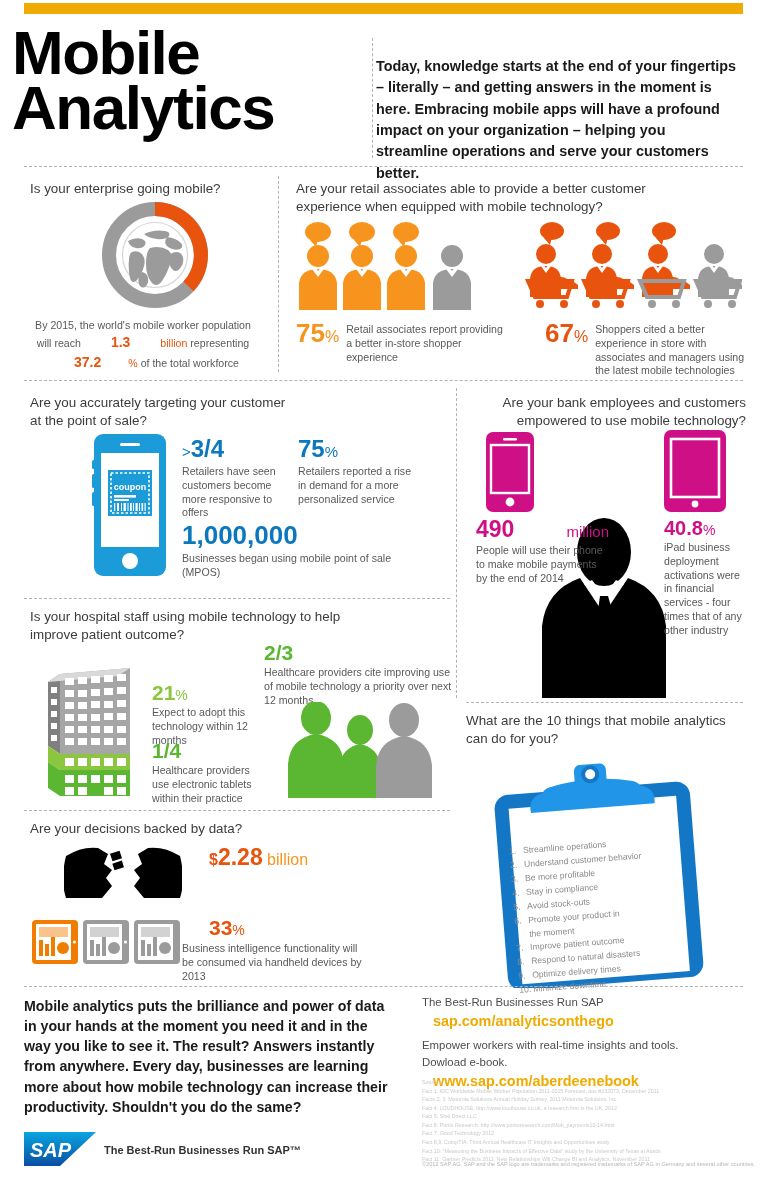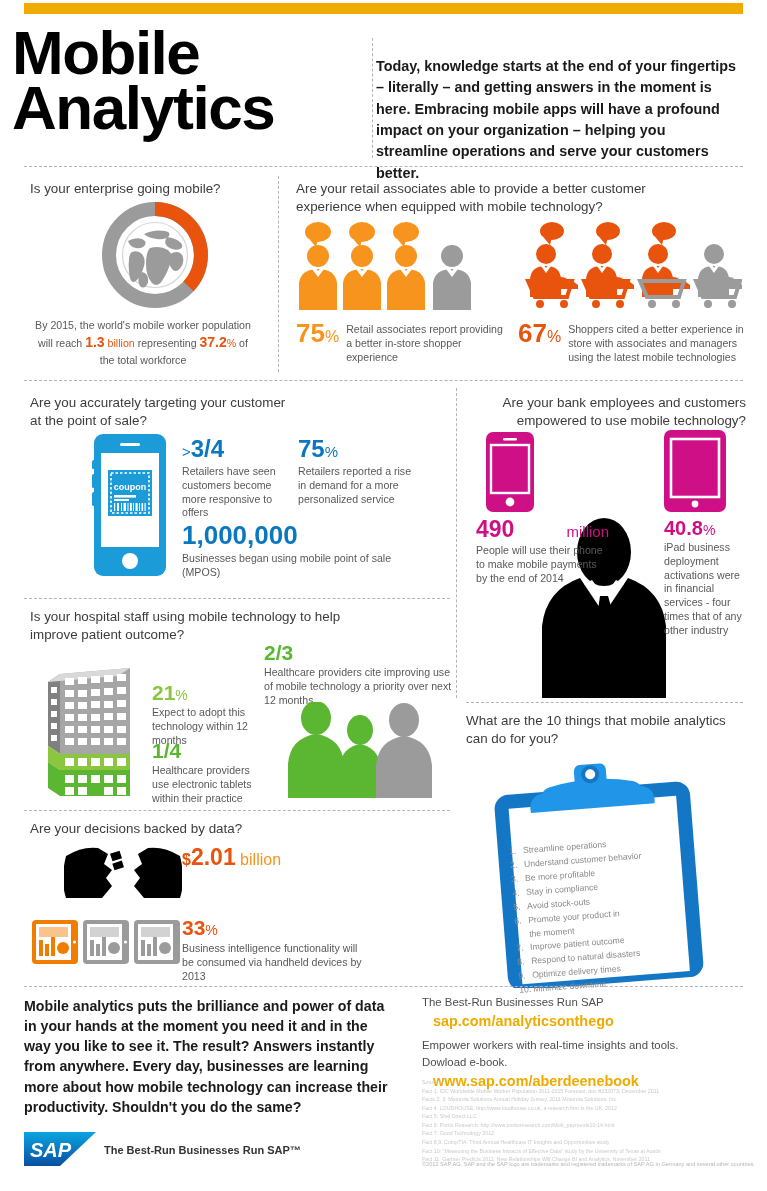--- a/index.html
+++ b/index.html
@@ -32,21 +32,21 @@
   .vrule { position: absolute; border-left: 1px dashed #b3b3b3; width: 0; }
 
   
   .q { font-size: 13.4px; line-height: 1.32; color: #3c3c3c; }
 
   
   .big { font-weight: bold; line-height: 1; }
   .stat-desc { font-size: 10.6px; line-height: 1.3; color: #595959; }
   .unit { font-weight: normal; }
 
-  .or  { color: #e8530e; }   
+  .or  { color: #e8530e; margin-left: 27px; }   
   .or2 { color: #f7941e; }   
   .bl  { color: #0b77bf; }   
   .mg  { color: #cf0f86; }   
   .gr  { color: #5bb731; }   
   .grl { color: #8cc63f; }   
 
   
   #s1-q    { position: absolute; left: 30px; top: 180px; width: 230px; }
   #globe   { position: absolute; left: 98px; top: 198px; width: 114px; height: 114px; }
   #s1-cap  { position: absolute; left: 30px; top: 318px; width: 226px; font-size: 10.6px; line-height: 1.42; text-align: center; color: #595959; }
@@ -440,21 +440,21 @@
       <path d="M116 10 q-16 -10 -32 -8 l-10 6 l4 10 l-8 6 l6 8 l-6 8 l10 12 l36 0 q6 -18 0 -42z"></path>
     </g>
     <g fill="#000">
       <rect x="47" y="6" width="10" height="8" transform="rotate(-18 52 10)"></rect>
       <rect x="49" y="16" width="10" height="7" transform="rotate(-18 54 19)"></rect>
     </g>
   </svg>
 
   <div id="s6-a">
     <div class="big or" style="font-size:23px; white-space:nowrap;">
-      <span style="font-size:16px;">$</span><span>2.01</span><span class="or2 unit" style="font-size:16px;"> billion</span>
+      <span style="font-size:16px;">$</span><span>2.28</span><span class="or2 unit" style="font-size:16px;"> billion</span>
     </div>
   </div>
 
   <svg id="tablets" viewBox="0 0 148 48">
     <g>
       <rect x="0" y="2" width="46" height="44" rx="4" fill="#f07d00"></rect>
       <rect x="4" y="6" width="35" height="36" fill="#fff"></rect>
       <circle cx="42.5" cy="24" r="1.6" fill="#fff"></circle>
       <g fill="#f07d00">
         <rect x="7" y="9" width="29" height="10" opacity="0.45"></rect>

